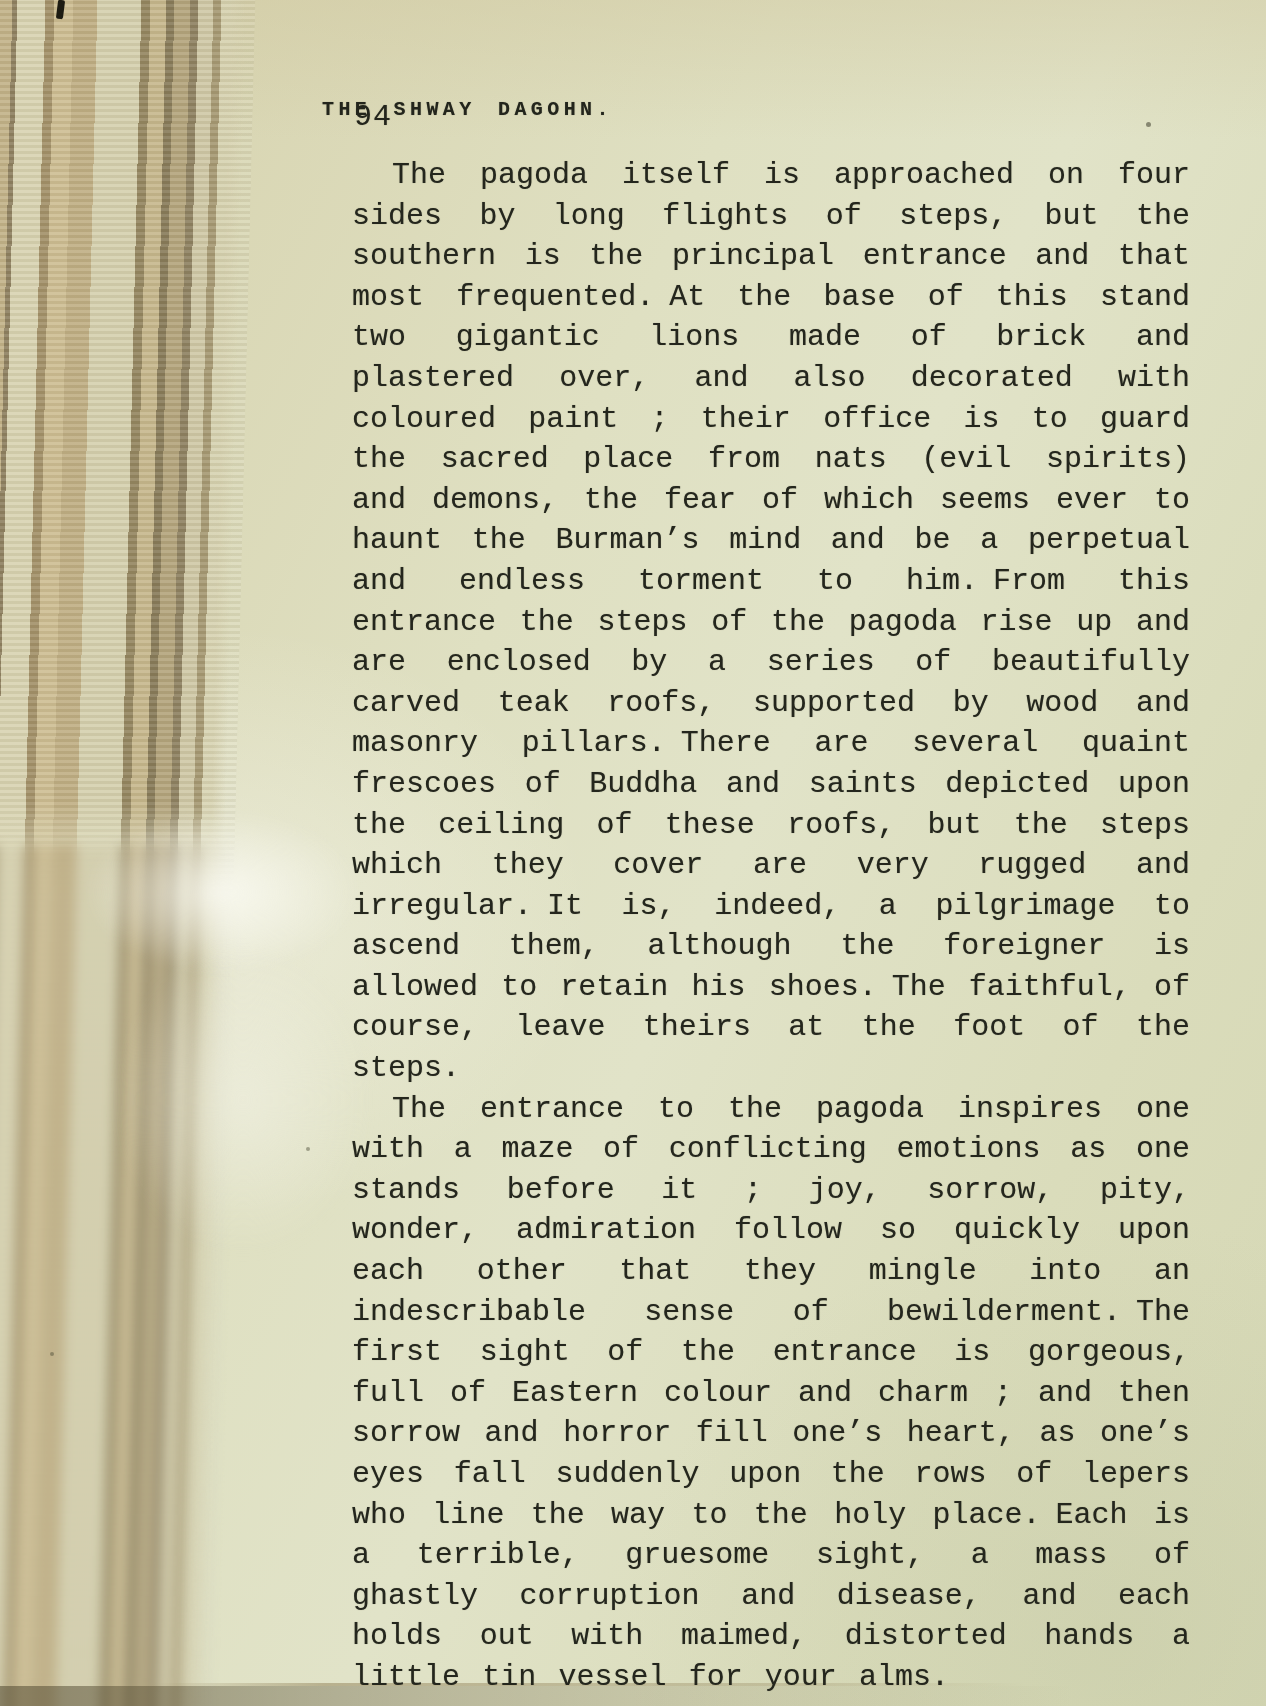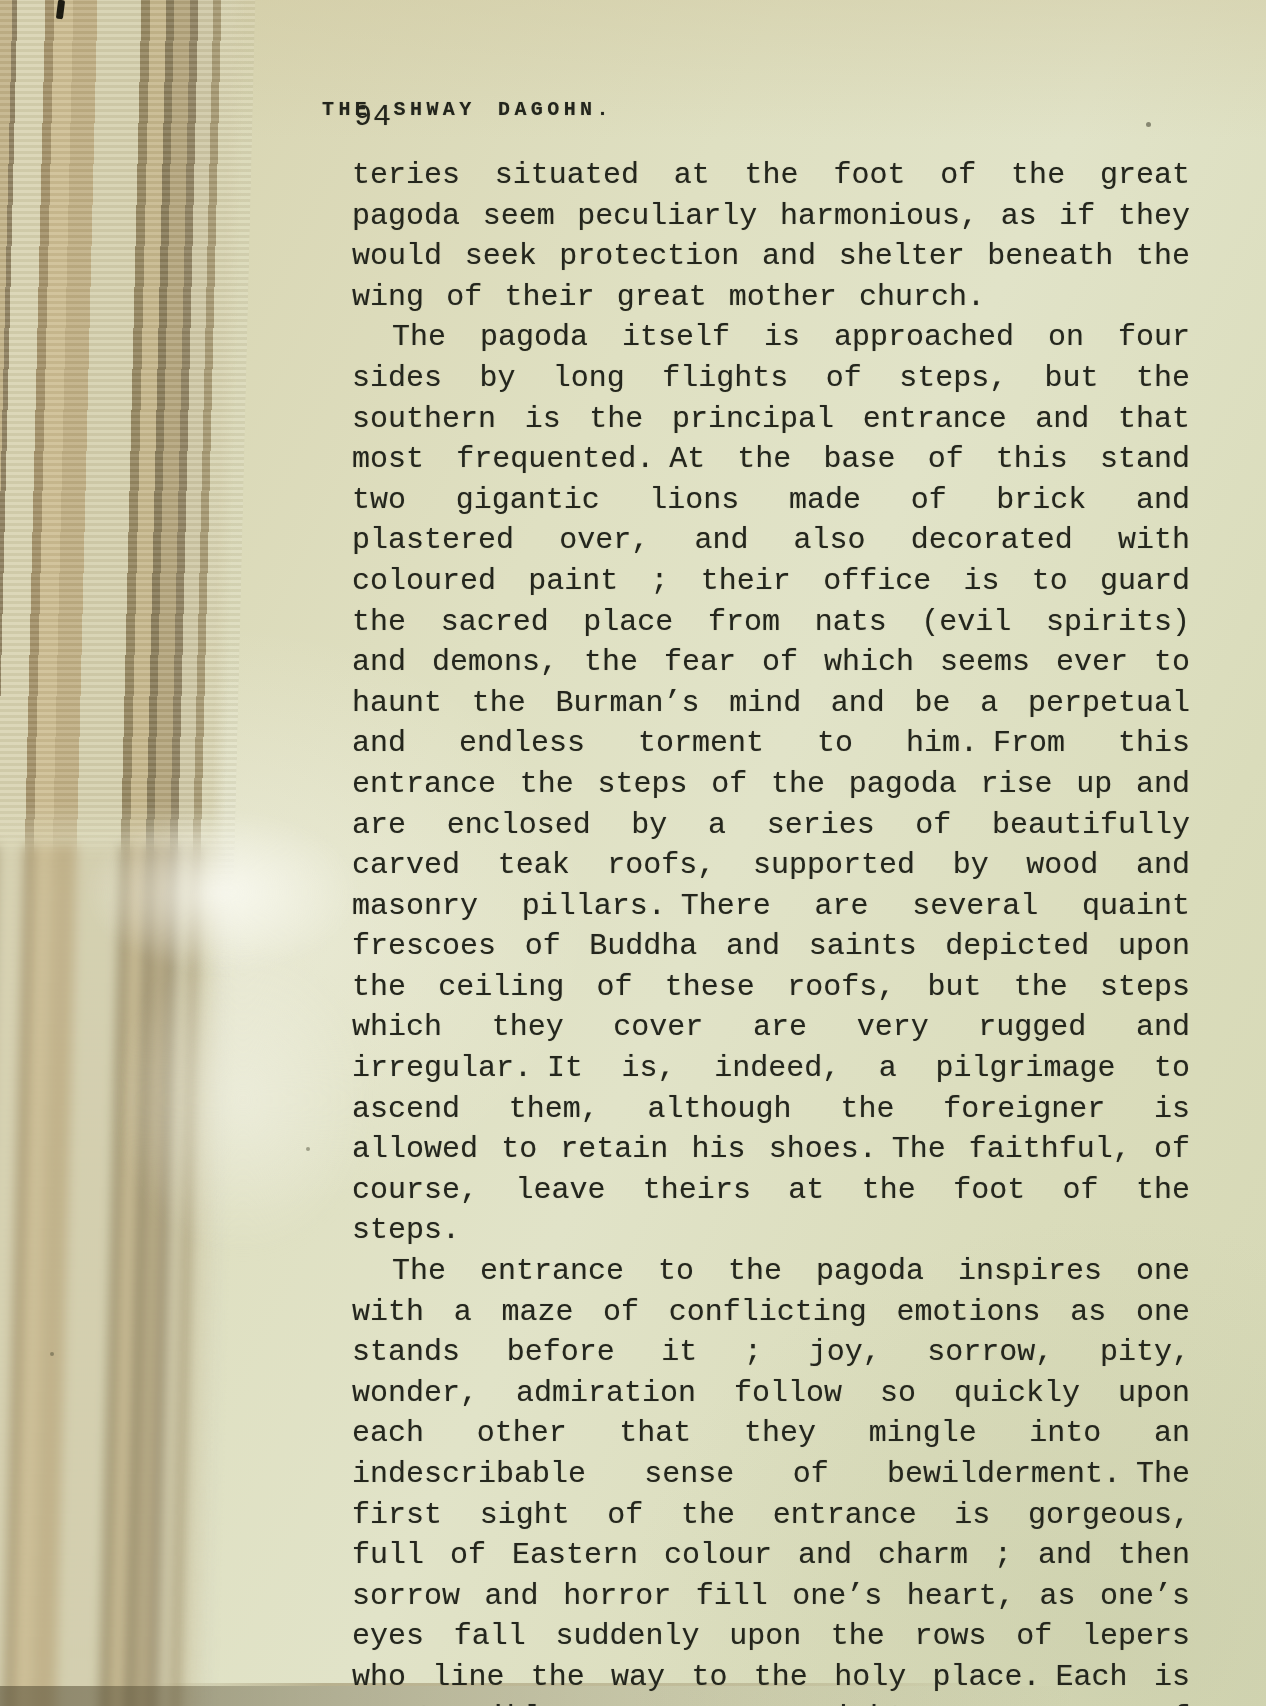--- a/index.html
+++ b/index.html
@@ -112,21 +112,20 @@
   <div class="smudge s1"></div>
   <div class="smudge s2"></div>
 
   <div class="page-inner">
     <header class="running-head">
       <span class="page-number">94</span>
       <span class="head-title">THE SHWAY DAGOHN.</span>
     </header>
 
     <main class="body-text">
-      <p>teries situated at the foot of the great pagoda seem peculiarly harmonious, as if they would seek protection and shelter beneath the wing of their great mother church.</p>
       <p class="indented">The pagoda itself is approached on four sides by long flights of steps, but the southern is the principal entrance and that most frequented. At the base of this stand two gigantic lions made of brick and plastered over, and also decorated with coloured paint ; their office is to guard the sacred place from nats (evil spirits) and demons, the fear of which seems ever to haunt the Burman’s mind and be a perpetual and endless torment to him. From this entrance the steps of the pagoda rise up and are enclosed by a series of beautifully carved teak roofs, supported by wood and masonry pillars. There are several quaint frescoes of Buddha and saints depicted upon the ceiling of these roofs, but the steps which they cover are very rugged and irregular. It is, indeed, a pilgrimage to ascend them, although the foreigner is allowed to retain his shoes. The faithful, of course, leave theirs at the foot of the steps.</p>
       <p class="indented">The entrance to the pagoda inspires one with a maze of conflicting emotions as one stands before it ; joy, sorrow, pity, wonder, admiration follow so quickly upon each other that they mingle into an indescribable sense of bewilderment. The first sight of the entrance is gorgeous, full of Eastern colour and charm ; and then sorrow and horror fill one’s heart, as one’s eyes fall suddenly upon the rows of lepers who line the way to the holy place. Each is a terrible, gruesome sight, a mass of ghastly corruption and disease, and each holds out with maimed, distorted hands a little tin vessel for your alms.</p>
     </main>
   </div>
 
   <div class="bottom-edge"></div>
 
   <div class="speck k1"></div>
   <div class="speck k2"></div>
   <div class="speck k3"></div>

